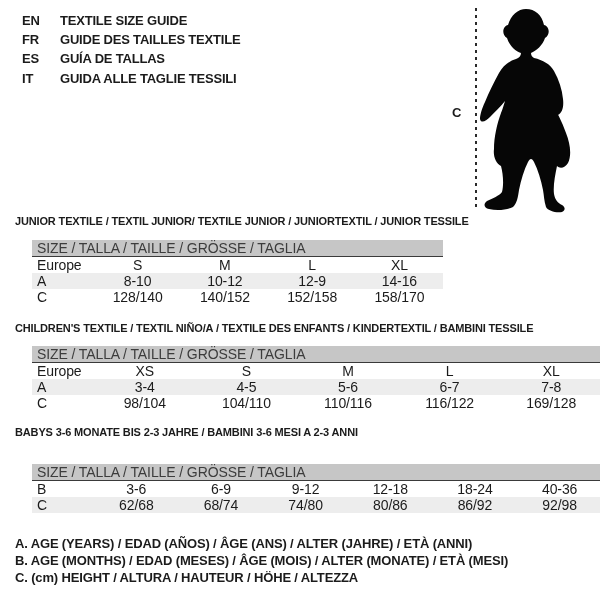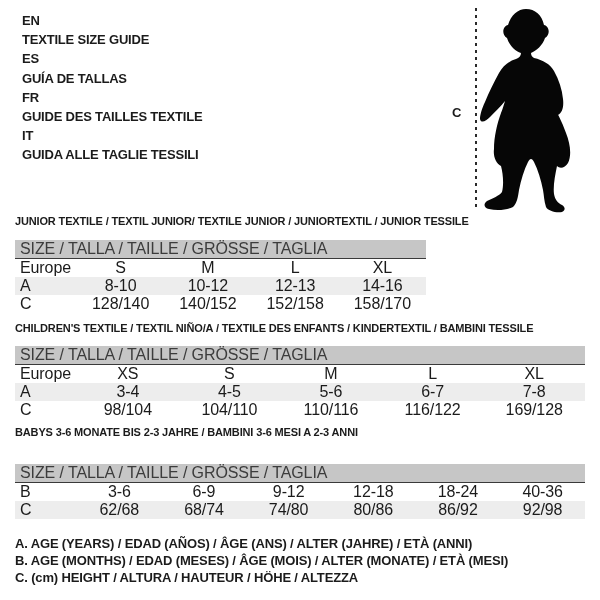--- a/index.html
+++ b/index.html
@@ -4,39 +4,39 @@
 <style>
   html,body { margin:0; padding:0; background:#fff; }
   .page {
     position:relative; width:600px; height:600px; background:#ffffff;
     font-family:"Liberation Sans", sans-serif; color:#1b1b1b; overflow:hidden;
   }
 
   
   .lang-list { position:absolute; left:22px; top:11px; font-weight:bold;
                font-size:13px; line-height:19.2px; letter-spacing:-0.2px; }
-  .lang-row { display:flex;flex-direction:column; }
+  .lang-row { display:flex; }
   .lang-code { width:38px; }
 
   
   .measure-line { position:absolute; left:475px; top:8px; width:2px; height:203px;
                   background:repeating-linear-gradient(to bottom,#2a2a2a 0 3px,transparent 3px 7px); }
   .c-label { position:absolute; left:452px; top:105px; font-weight:bold; font-size:13px; }
   .baby-svg { position:absolute; left:478px; top:7px; }
 
   
   .section-title { position:absolute; left:15px; font-weight:bold; font-size:11px;
                    letter-spacing:-0.15px; white-space:nowrap; }
   .title-junior   { top:215px; }
   .title-children { top:322px; }
   .title-babies   { top:424px; line-height:16px; white-space:normal; width:575px; }
 
   
-  .size-table { position:absolute; left:15px; border-collapse:collapse; table-layout:fixed;
-                font-size:16px; letter-spacing:-0.1px; }
+  .size-table { position:absolute; left:32px; border-collapse:collapse; table-layout:fixed;
+                font-size:14px; letter-spacing:-0.1px; }
   .t1 { top:240px; width:411px; }
   .t2 { top:346px; width:570px; }
   .t3 { top:464px; width:570px; }
   .size-table td { height:16px; padding:0; text-align:center; white-space:nowrap; overflow:hidden; }
   .size-table td.lbl { text-align:left; padding-left:5px; }
   .size-table col.col-label { width:62px; }
   .size-table tr.hdr td { background:#c6c6c6; color:#3c3c3c; text-align:left;
                           padding-left:5px; height:15px; border-bottom:1px solid #3a3a3a; }
   .size-table tr.stripe td { background:#ededed; }
 
@@ -48,26 +48,26 @@
 <body>
 
 <div class="page">
 
   <div class="lang-list">
     <div class="lang-row">
       <span class="lang-code">EN</span>
       <span class="lang-title">TEXTILE SIZE GUIDE</span>
     </div>
     <div class="lang-row">
+      <span class="lang-code">FR</span>
+      <span class="lang-title">GUIDE DES TAILLES TEXTILE</span>
+    </div>
+    <div class="lang-row">
       <span class="lang-code">ES</span>
       <span class="lang-title">GUÍA DE TALLAS</span>
-    </div>
-    <div class="lang-row">
-      <span class="lang-code">FR</span>
-      <span class="lang-title">GUIDE DES TAILLES TEXTILE</span>
     </div>
     <div class="lang-row">
       <span class="lang-code">IT</span>
       <span class="lang-title">GUIDA ALLE TAGLIE TESSILI</span>
     </div>
   </div>
 
   <div class="measure-line"></div>
   <div class="c-label">C</div>
   <svg class="baby-svg" width="104" height="206" viewBox="0 0 104 206">
@@ -102,21 +102,21 @@
       <td class="lbl">Europe</td>
       <td>S</td>
       <td>M</td>
       <td>L</td>
       <td>XL</td>
     </tr>
     <tr class="stripe">
       <td class="lbl">A</td>
       <td>8-10</td>
       <td>10-12</td>
-      <td>12-13</td>
+      <td>12-9</td>
       <td>14-16</td>
     </tr>
     <tr>
       <td class="lbl">C</td>
       <td>128/140</td>
       <td>140/152</td>
       <td>152/158</td>
       <td>158/170</td>
     </tr>
   </tbody>

